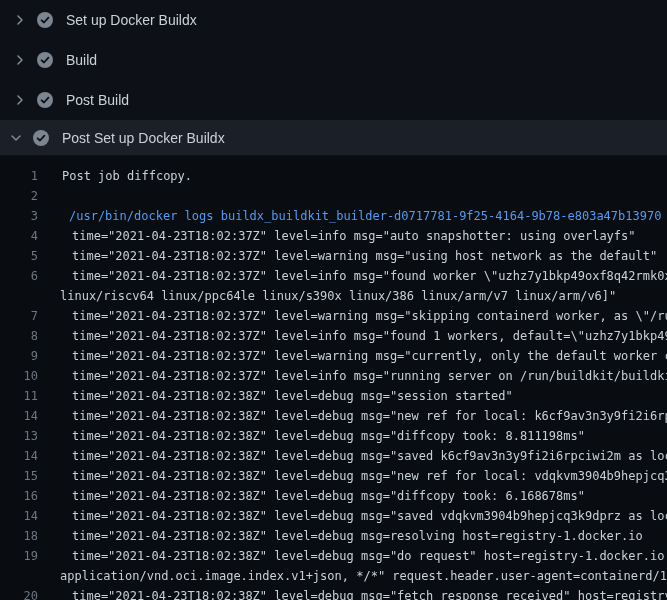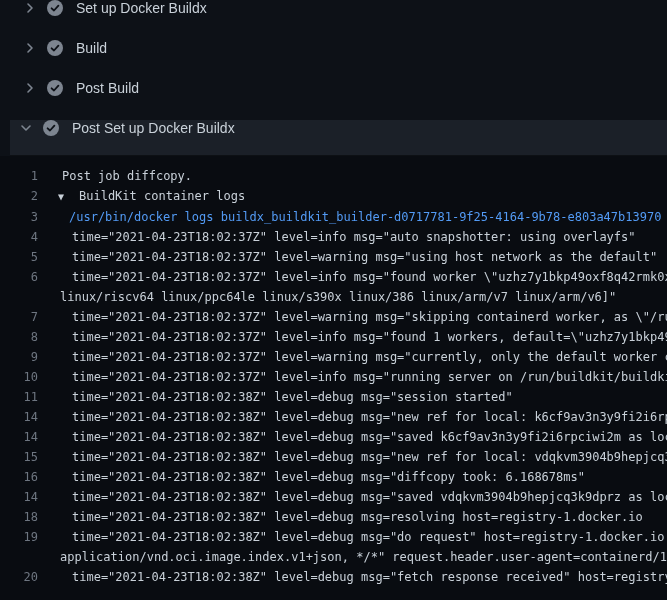--- a/index.html
+++ b/index.html
@@ -9,22 +9,22 @@
   }
   *{box-sizing:border-box}
   html,body{margin:0;padding:0}
   body{
     width:667px;height:600px;overflow:hidden;
     background:var(--log-bg);
     font-family:"Liberation Sans", sans-serif;
   }
   .steps{background:var(--top-bg);}
   .step{
-    height:40px;display:flex;align-items:flex-start;
-    padding-left:12px;cursor:pointer;margin-left:10px;
+    height:40px;display:flex;align-items:center;
+    padding-left:12px;cursor:pointer;
   }
   .step.expanded{
     height:36px;background:var(--band-bg);
     box-shadow:inset 0 -1px 0 rgba(0,0,0,.5);
     padding-left:8px;
   }
   .chev{width:16px;height:16px;margin-right:9px;flex:0 0 16px;display:flex;align-items:center;justify-content:center}
   .check{width:16px;height:16px;margin-right:13px;flex:0 0 16px;display:flex;align-items:center;justify-content:center}
   .step-label{color:var(--title);font-size:14px;line-height:16px}
   .log{
@@ -107,21 +107,20 @@
   </div>
 </div>
   <div class="log" id="log">
   <div class="line kind-top">
     <span class="ln">1</span>
     <span class="lt">Post job diffcopy.</span>
   </div>
 
   <div class="line kind-group">
     <span class="ln">2</span>
-    <span class="lt"><span class="tri">▼</span>BuildKit container logs</span>
   </div>
 
   <div class="line kind-command">
     <span class="ln">3</span>
     <span class="lt">/usr/bin/docker logs buildx_buildkit_builder-d0717781-9f25-4164-9b78-e803a47b13970</span>
   </div>
 
   <div class="line kind-entry">
     <span class="ln">4</span>
     <span class="lt">time="2021-04-23T18:02:37Z" level=info msg="auto snapshotter: using overlayfs"</span>
@@ -165,20 +164,24 @@
   <div class="line kind-entry">
     <span class="ln">11</span>
     <span class="lt">time="2021-04-23T18:02:38Z" level=debug msg="session started"</span>
   </div>
 
   <div class="line kind-entry">
     <span class="ln">14</span>
     <span class="lt">time="2021-04-23T18:02:38Z" level=debug msg="new ref for local: k6cf9av3n3y9fi2i6rpc</span>
   </div>
 
+  <div class="line kind-entry">
+    <span class="ln">13</span>
+    <span class="lt">time="2021-04-23T18:02:38Z" level=debug msg="diffcopy took: 8.811198ms"</span>
+  </div>
 
   <div class="line kind-entry">
     <span class="ln">14</span>
     <span class="lt">time="2021-04-23T18:02:38Z" level=debug msg="saved k6cf9av3n3y9fi2i6rpciwi2m as loca</span>
   </div>
 
   <div class="line kind-entry">
     <span class="ln">15</span>
     <span class="lt">time="2021-04-23T18:02:38Z" level=debug msg="new ref for local: vdqkvm3904b9hepjcq3k</span>
   </div>

